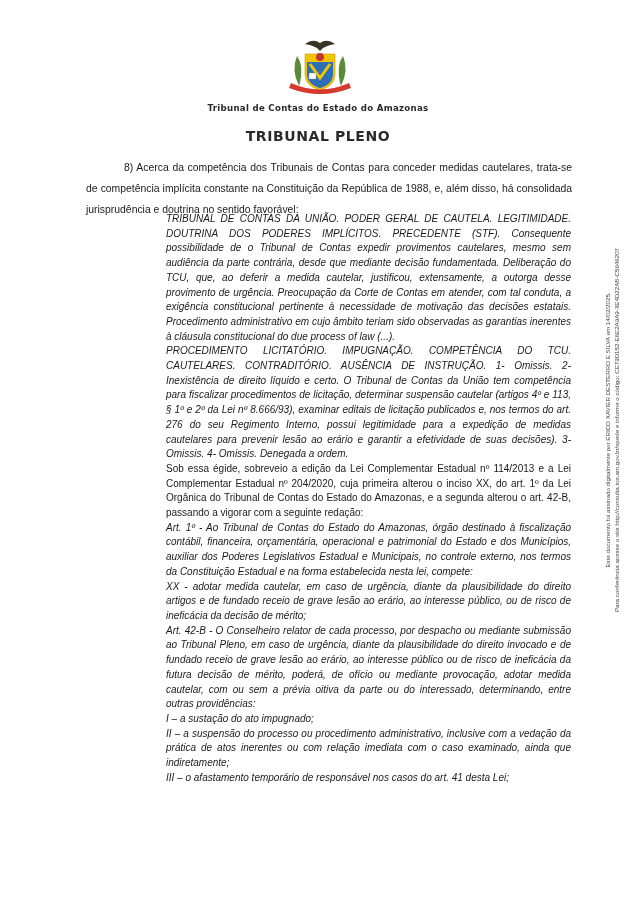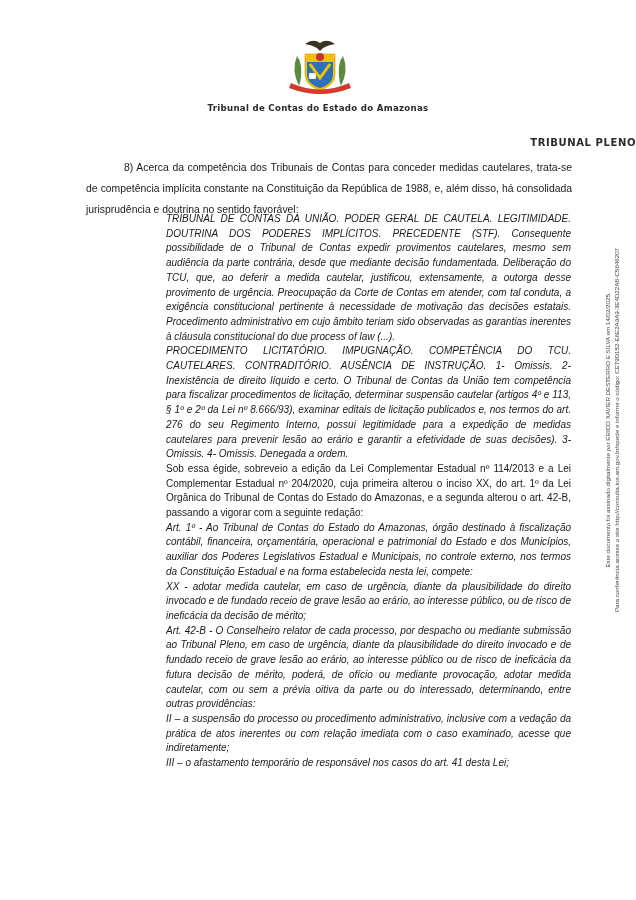--- a/index.html
+++ b/index.html
@@ -2,21 +2,21 @@
 <html><head>
 <meta charset="utf-8">
 <style>
   html, body { margin: 0; padding: 0; background: #ffffff; }
   body { width: 636px; height: 900px; position: relative; overflow: hidden; font-family: "Liberation Sans", sans-serif; color: #1a1a1a; }
   .page { position: absolute; left: 0; top: 0; width: 636px; height: 900px; background: #fff; }
   .logo { position: absolute; left: 283px; top: 36px; width: 74px; height: 62px; }
   .header { position: absolute; left: 0; width: 636px; text-align: center; font-family: "DejaVu Sans", sans-serif; font-weight: bold; color: #2a2a2a; letter-spacing: 0.3px; }
   .h1 { top: 103px; font-size: 8.6px; }
   .h2 { top: 114px; font-size: 8.6px; }
-  .h3 { top: 137px; font-size: 10px; letter-spacing: 0.6px; text-align: right; }
+  .h3 { top: 128px; font-size: 14px; letter-spacing: 0.6px; }
   .intro { position: absolute; left: 86px; top: 149px; width: 486px; font-size: 10.4px; line-height: 21px; text-align: justify; }
   .intro .first { text-indent: 38px; margin-top: 8px; }
   .quote { position: absolute; left: 166px; top: 212px; width: 405px; font-size: 10px; line-height: 14.7px; text-align: justify; }
   .quote p { margin: 0; }
   .it { font-style: italic; }
   .side { position: absolute; left: 603px; top: 660px; transform-origin: 0 0; transform: rotate(-90deg); width: 460px; font-size: 6.2px; line-height: 9px; color: #444; white-space: nowrap; text-align: center; }
 </style>
 </head>
 <body>
 
@@ -44,23 +44,24 @@
 
   <div class="intro">
     <div class="first">8)   Acerca da competência dos Tribunais de Contas para conceder medidas cautelares, trata-se de competência implícita constante na Constituição da República de 1988, e, além disso, há consolidada jurisprudência e doutrina no sentido favorável:</div>
   </div>
 
   <div class="quote">
     <p class="it">TRIBUNAL DE CONTAS DA UNIÃO. PODER GERAL DE CAUTELA. LEGITIMIDADE. DOUTRINA DOS PODERES IMPLÍCITOS. PRECEDENTE (STF). Consequente possibilidade de o Tribunal de Contas expedir provimentos cautelares, mesmo sem audiência da parte contrária, desde que mediante decisão fundamentada. Deliberação do TCU, que, ao deferir a medida cautelar, justificou, extensamente, a outorga desse provimento de urgência. Preocupação da Corte de Contas em atender, com tal conduta, a exigência constitucional pertinente à necessidade de motivação das decisões estatais. Procedimento administrativo em cujo âmbito teriam sido observadas as garantias inerentes à cláusula constitucional do due process of law (...).</p>
     <p class="it">PROCEDIMENTO LICITATÓRIO. IMPUGNAÇÃO. COMPETÊNCIA DO TCU. CAUTELARES. CONTRADITÓRIO. AUSÊNCIA DE INSTRUÇÃO. 1- Omissis. 2- Inexistência de direito líquido e certo. O Tribunal de Contas da União tem competência para fiscalizar procedimentos de licitação, determinar suspensão cautelar (artigos 4º e 113, § 1º e 2º da Lei nº 8.666/93), examinar editais de licitação publicados e, nos termos do art. 276 do seu Regimento Interno, possui legitimidade para a expedição de medidas cautelares para prevenir lesão ao erário e garantir a efetividade de suas decisões). 3- Omissis. 4- Omissis. Denegada a ordem.</p>
     <p>Sob essa égide, sobreveio a edição da Lei Complementar Estadual nº 114/2013 e a Lei Complementar Estadual nº 204/2020, cuja primeira alterou o inciso XX, do art. 1º da Lei Orgânica do Tribunal de Contas do Estado do Amazonas, e a segunda alterou o art. 42-B, passando a vigorar com a seguinte redação:</p>
     <p class="it">Art. 1º - Ao Tribunal de Contas do Estado do Amazonas, órgão destinado à fiscalização contábil, financeira, orçamentária, operacional e patrimonial do Estado e dos Municípios, auxiliar dos Poderes Legislativos Estadual e Municipais, no controle externo, nos termos da Constituição Estadual e na forma estabelecida nesta lei, compete:</p>
-    <p class="it">XX - adotar medida cautelar, em caso de urgência, diante da plausibilidade do direito invocado e de fundado receio de grave lesão ao erário, ao interesse público, ou de risco de ineficácia da decisão de mérito;</p>
+    <p class="it">XX - adotar medida cautelar, em caso de urgência, diante da plausibilidade do direito artigos e de fundado receio de grave lesão ao erário, ao interesse público, ou de risco de ineficácia da decisão de mérito;</p>
     <p class="it">Art. 42-B - O Conselheiro relator de cada processo, por despacho ou mediante submissão ao Tribunal Pleno, em caso de urgência, diante da plausibilidade do direito invocado e de fundado receio de grave lesão ao erário, ao interesse público ou de risco de ineficácia da futura decisão de mérito, poderá, de ofício ou mediante provocação, adotar medida cautelar, com ou sem a prévia oitiva da parte ou do interessado, determinando, entre outras providências:</p>
-    <p class="it">II – a suspensão do processo ou procedimento administrativo, inclusive com a vedação da prática de atos inerentes ou com relação imediata com o caso examinado, acesse que indiretamente;</p>
+    <p class="it">I – a sustação do ato impugnado;</p>
+    <p class="it">II – a suspensão do processo ou procedimento administrativo, inclusive com a vedação da prática de atos inerentes ou com relação imediata com o caso examinado, ainda que indiretamente;</p>
     <p class="it">III – o afastamento temporário de responsável nos casos do art. 41 desta Lei;</p>
   </div>
 
   <div class="side">
     <div>Este documento foi assinado digitalmente por ERICO XAVIER DESTERRO E SILVA em 14/02/2025.</div>
     <div>Para conferência acesse o site http://consulta.tce.am.gov.br/spede e informe o código: CE79D152-E6E2A9A9-3E4D22AB-C5646207</div>
   </div>
 
 </div>
 

